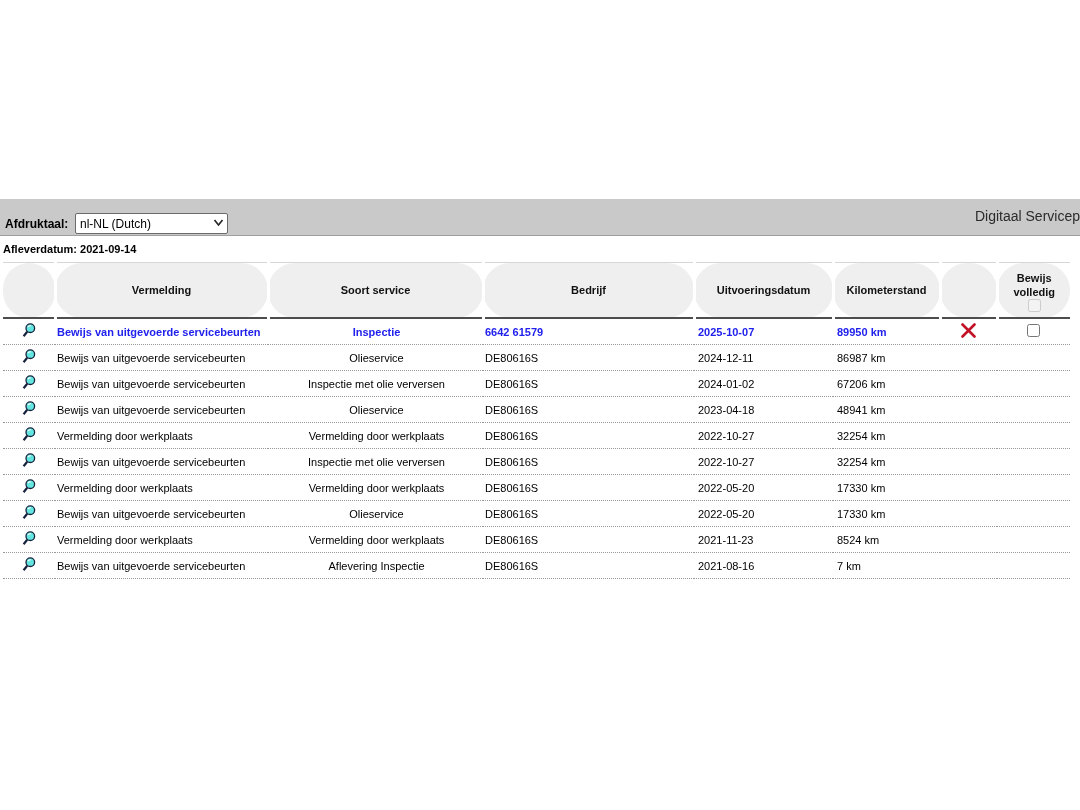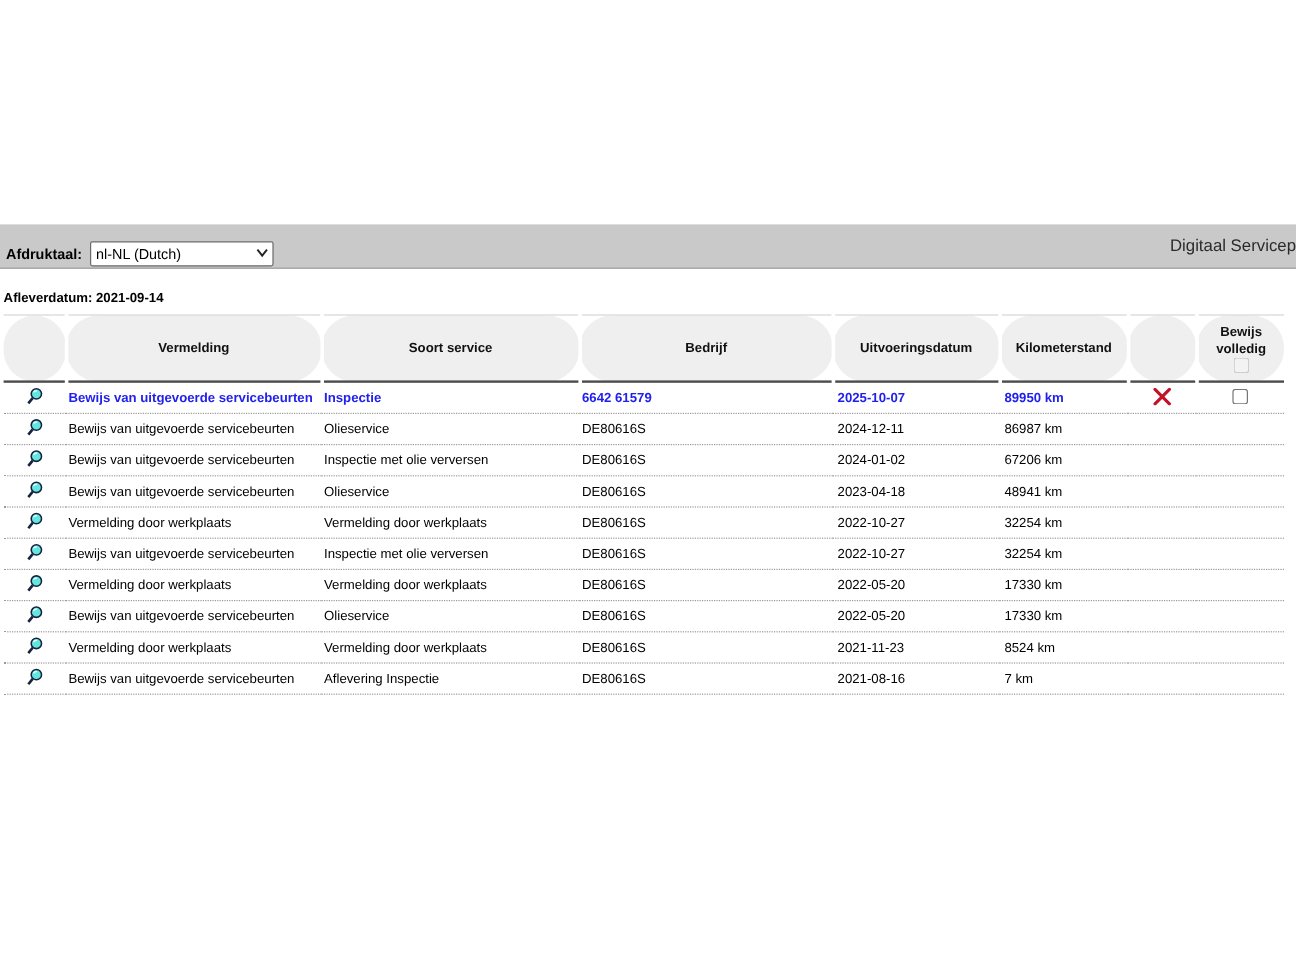--- a/index.html
+++ b/index.html
@@ -6,41 +6,41 @@
   .page{position:relative;width:1080px;height:810px;background:#fff;overflow:hidden;
         font-family:"Liberation Sans",sans-serif;color:#000;}
 
   
   .breadcrumb-band{position:absolute;top:186px;left:0;width:1080px;height:13px;overflow:hidden;background:#fbfbfb;}
   .breadcrumb-band span{display:block;font-size:11px;font-weight:bold;line-height:15px;margin-top:-7px;
         white-space:nowrap;color:#1a1a1a;padding-left:2px;}
   .dark-rule{position:absolute;top:200px;left:0;width:1080px;height:3px;background:#242424;}
 
   
-  .toolbar{position:absolute;top:187px;left:0;width:1080px;height:37px;background:#c9c9c9;border-bottom:1px solid #9e9e9e;box-sizing:border-box;}
+  .toolbar{position:absolute;top:199px;left:0;width:1080px;height:37px;background:#c9c9c9;border-bottom:1px solid #9e9e9e;box-sizing:border-box;}
   .lang-label{position:absolute;left:5px;top:18px;font-size:12px;font-weight:bold;color:#000;}
   .select-wrap{position:absolute;left:75px;top:14px;width:153px;height:23px;}
   .select-wrap select{width:153px;height:21px;font-family:"Liberation Sans",sans-serif;font-size:12px;
         border:1px solid #6b6b6b;background:#fff;border-radius:2px;padding:0 18px 0 4px;
         -webkit-appearance:none;appearance:none;}
   .select-wrap .chev{position:absolute;right:4px;top:4px;pointer-events:none;line-height:0;}
   .app-title{position:absolute;right:0;top:9px;font-size:14px;font-weight:normal;color:#2b2b2b;white-space:nowrap;}
 
   .deliver-date{position:absolute;left:3px;top:243px;font-size:11px;font-weight:bold;color:#000;}
 
   
   .svc-table{position:absolute;top:262px;left:3px;border-collapse:collapse;table-layout:fixed;width:1067px;font-size:11px;}
   .svc-table th{background:#efefef;border-bottom:2px solid #4d4d4d;border-top:1px solid #d6d6d6;
         font-size:11px;font-weight:bold;color:#111;text-align:center;vertical-align:middle;height:54px;padding:0;border-radius:27px;}
   .svc-table th + th{border-left:3px solid #fff;}
   .svc-table td{height:25px;padding:0;border-bottom:1px dotted #999;vertical-align:middle;
         white-space:nowrap;overflow:hidden;}
   td.c-icon{text-align:center;}
   td.c-verm{padding-left:2px;}
-  td.c-soort{padding-left:2px;}
+  td.c-soort{padding-left:2px;text-align:center;}
   td.c-bedr{padding-left:2px;}
   td.c-date{padding-left:4px;}
   td.c-km{padding-left:4px;}
   td.c-del,td.c-chk{text-align:center;}
   tr.hl td{color:#2121ee;font-weight:bold;}
   .hdr-two{line-height:14px;padding-top:4px;}
   .hdr-chk{margin-top:3px;width:13px;height:13px;}
   input[type=checkbox]{width:13px;height:13px;margin:0;}
   .icon-btn{display:inline-block;line-height:0;cursor:pointer;}
 </style>

